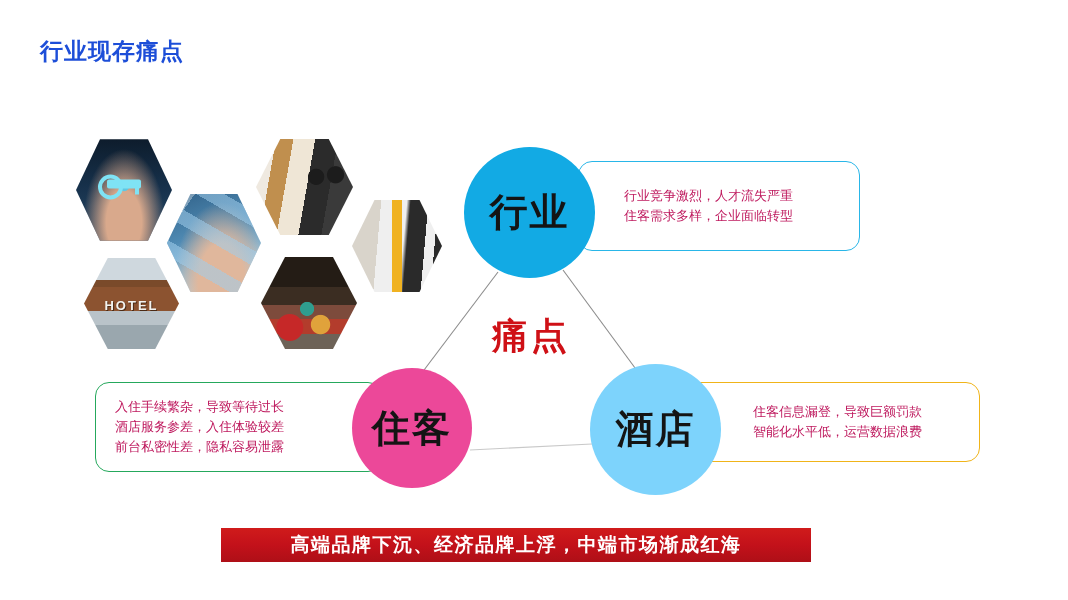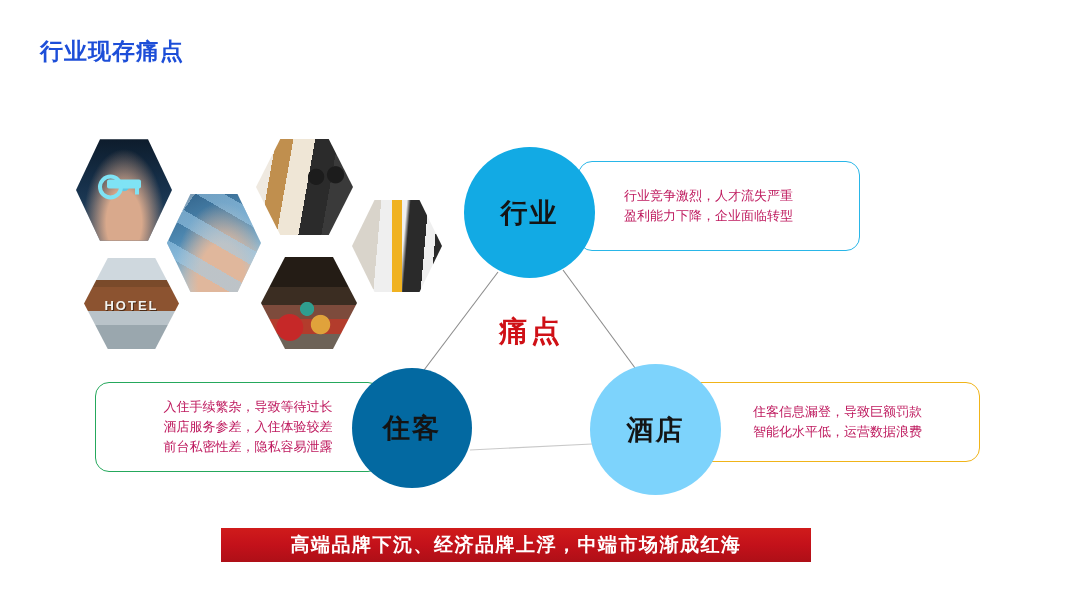--- a/index.html
+++ b/index.html
@@ -115,34 +115,34 @@
 
   
   .circle {
     position: absolute;
     border-radius: 50%;
     display: flex;
     align-items: center;
     justify-content: center;
     color: #141414;
     font-weight: bold;
-    font-size: 27px;
+    font-size: 38px;
     letter-spacing: 2px;
   }
   #circle-industry { left: 464px; top: 147px; width: 131px; height: 131px; background: #12AAE4; }
-  #circle-guest    { left: 352px; top: 368px; width: 120px; height: 120px; background: #0369a1; }
+  #circle-guest    { left: 352px; top: 368px; width: 120px; height: 120px; background: #ec4899; }
   #circle-hotel    { left: 590px; top: 364px; width: 131px; height: 131px; background: #7dd3fc; }
 
   
   #center-pain {
     position: absolute;
     left: 467px; top: 312px;
     width: 128px;
     text-align: center;
-    font-size: 29px;
+    font-size: 36px;
     font-weight: bold;
     color: #CF1016;
     letter-spacing: 3px;
   }
 
   
   .callout {
     position: absolute;
     background: #ffffff;
     border-radius: 14px;
@@ -164,21 +164,20 @@
   }
   #callout-hotel {
     left: 680px; top: 382px; width: 300px; height: 80px;
     border: 1.3px solid #f0b419;
     padding-left: 72px;
   }
   #callout-guest {
     left: 95px; top: 382px; width: 287px; height: 90px;
     border: 1.3px solid #25a85c;
     padding-left: 19px;
-    text-align: center;
   }
 
   
   #banner {
     position: absolute;
     left: 221px; top: 528px;
     width: 590px; height: 34px;
     background: linear-gradient(180deg,#d01b1b 0%, #c3111a 50%, #ae0f17 100%);
     display: flex;
     align-items: center;
@@ -215,21 +214,21 @@
   <svg id="connectors" viewBox="0 0 1068 600">
     <line x1="498" y1="272" x2="418" y2="378" stroke="#8c8c8c" stroke-width="1.1"></line>
     <line x1="563" y1="270" x2="638" y2="372" stroke="#8c8c8c" stroke-width="1.1"></line>
     <line x1="470" y1="450" x2="592" y2="444" stroke="#c9c9c9" stroke-width="1.1"></line>
   </svg>
 
   <div id="center-pain">痛点</div>
 
   <div class="callout" id="callout-industry">
     <div class="line">行业竞争激烈，人才流失严重</div>
-    <div class="line">盈利能力下降，企业面临转型</div>
+    <div class="line">住客需求多样，企业面临转型</div>
   </div>
 
   <div class="callout" id="callout-hotel">
     <div class="line">住客信息漏登，导致巨额罚款</div>
     <div class="line">智能化水平低，运营数据浪费</div>
   </div>
 
   <div class="callout" id="callout-guest">
     <div class="line">入住手续繁杂，导致等待过长</div>
     <div class="line">酒店服务参差，入住体验较差</div>

